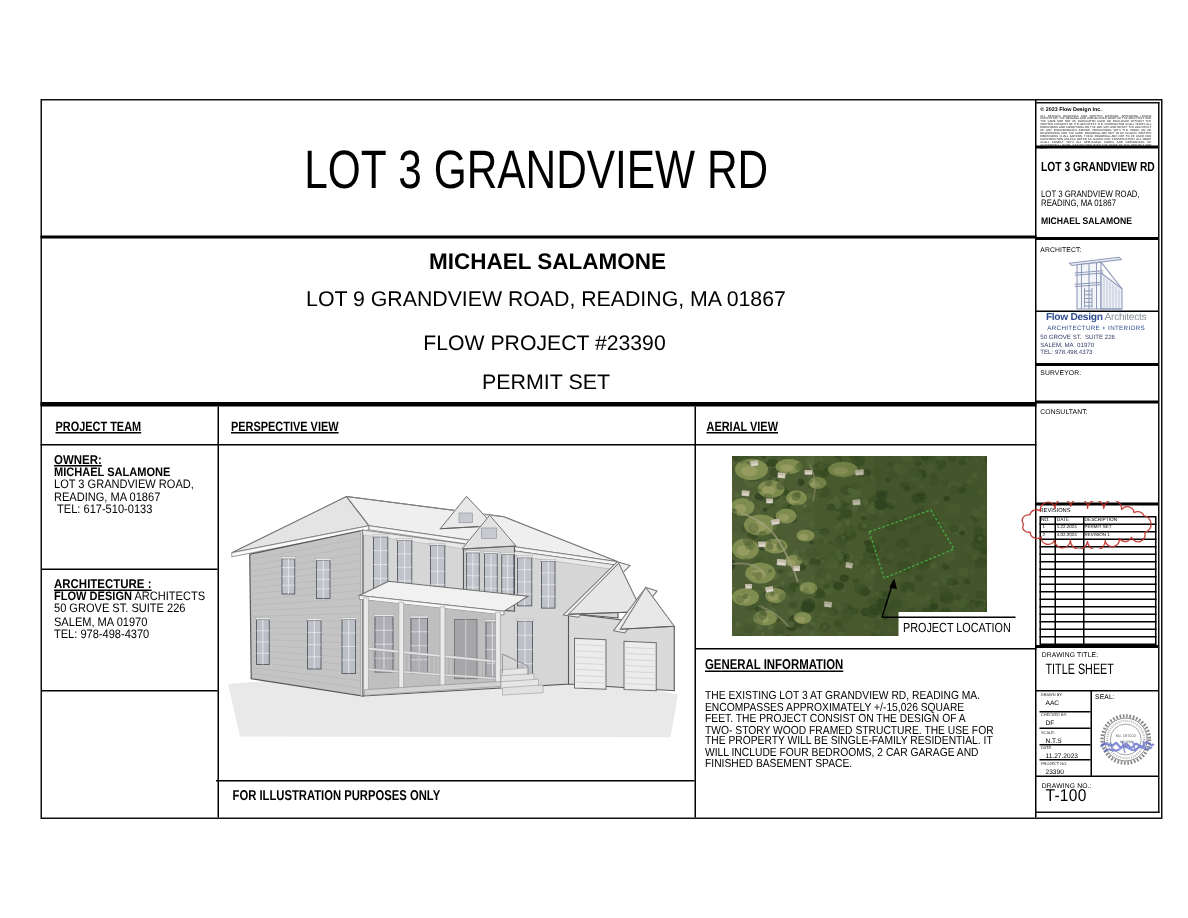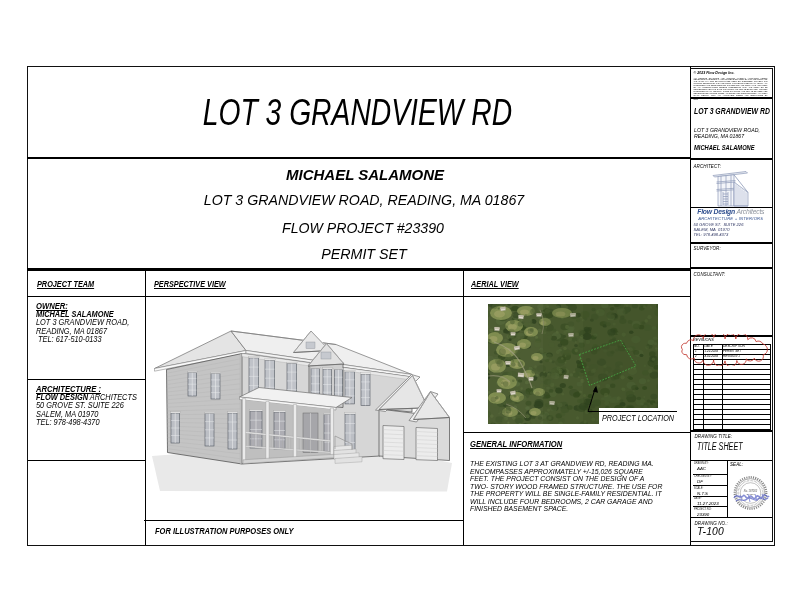--- a/index.html
+++ b/index.html
@@ -1,33 +1,33 @@
 <!DOCTYPE html>
 <html><head>
 <meta charset="utf-8">
 <style>
 html,body{margin:0;padding:0;background:#fff;}
-#sheet{position:relative;width:792px;height:612px;background:#fff;font-family:"Liberation Sans",sans-serif;color:#000;overflow:hidden;font-style:italic;}
+#sheet{position:relative;width:792px;height:612px;background:#fff;font-family:"Liberation Sans",sans-serif;color:#000;overflow:hidden;}
 .abs{position:absolute;}
 .hl{position:absolute;background:#000;}
 .vl{position:absolute;background:#000;}
 .hdr{font-weight:bold;font-size:9px;text-decoration:underline;transform:scaleX(0.81);transform-origin:0 0;white-space:nowrap;}
 .sb{font-size:4.5px;letter-spacing:.1px;}
 </style>
 </head>
 <body>
 <div id="sheet">
 
   <div class="abs" style="left:27px;top:66px;width:748px;height:480px;border:1.2px solid #111;box-sizing:border-box;"></div>
 
   <div class="abs" style="left:27px;top:91.5px;width:664px;text-align:center;font-size:36px;letter-spacing:0px;transform:scaleX(0.785) translateX(-2px);transform-origin:center;">LOT&nbsp;3 GRANDVIEW RD</div>
   <div class="hl" style="left:27px;top:157px;width:664px;height:2.3px;"></div>
 
   <div class="abs" style="left:33px;top:166px;width:664px;text-align:center;font-size:15px;font-weight:bold;">MICHAEL SALAMONE</div>
-  <div class="abs" style="left:32px;top:192px;width:664px;text-align:center;font-size:14.2px;">LOT 3 GRANDVIEW ROAD, READING, MA 01867</div>
+  <div class="abs" style="left:32px;top:192px;width:664px;text-align:center;font-size:14.2px;">LOT 9 GRANDVIEW ROAD, READING, MA 01867</div>
   <div class="abs" style="left:31px;top:219.5px;width:664px;text-align:center;font-size:14px;transform:scaleX(1.01);transform-origin:center;">FLOW PROJECT #23390</div>
   <div class="abs" style="left:32px;top:246px;width:664px;text-align:center;font-size:14px;transform:scaleX(1.02);transform-origin:center;">PERMIT SET</div>
   <div class="hl" style="left:27px;top:268px;width:664px;height:3px;"></div>
 
   <div class="vl" style="left:144.5px;top:271px;width:1.2px;height:274px;"></div>
   <div class="vl" style="left:463px;top:271px;width:1px;height:274px;"></div>
   <div class="hl" style="left:27px;top:295.5px;width:664px;height:1.2px;"></div>
 
   <div class="abs hdr" style="left:37px;top:278.5px;">PROJECT TEAM</div>
   <div class="abs hdr" style="left:153.7px;top:278.5px;">PERSPECTIVE VIEW</div>

